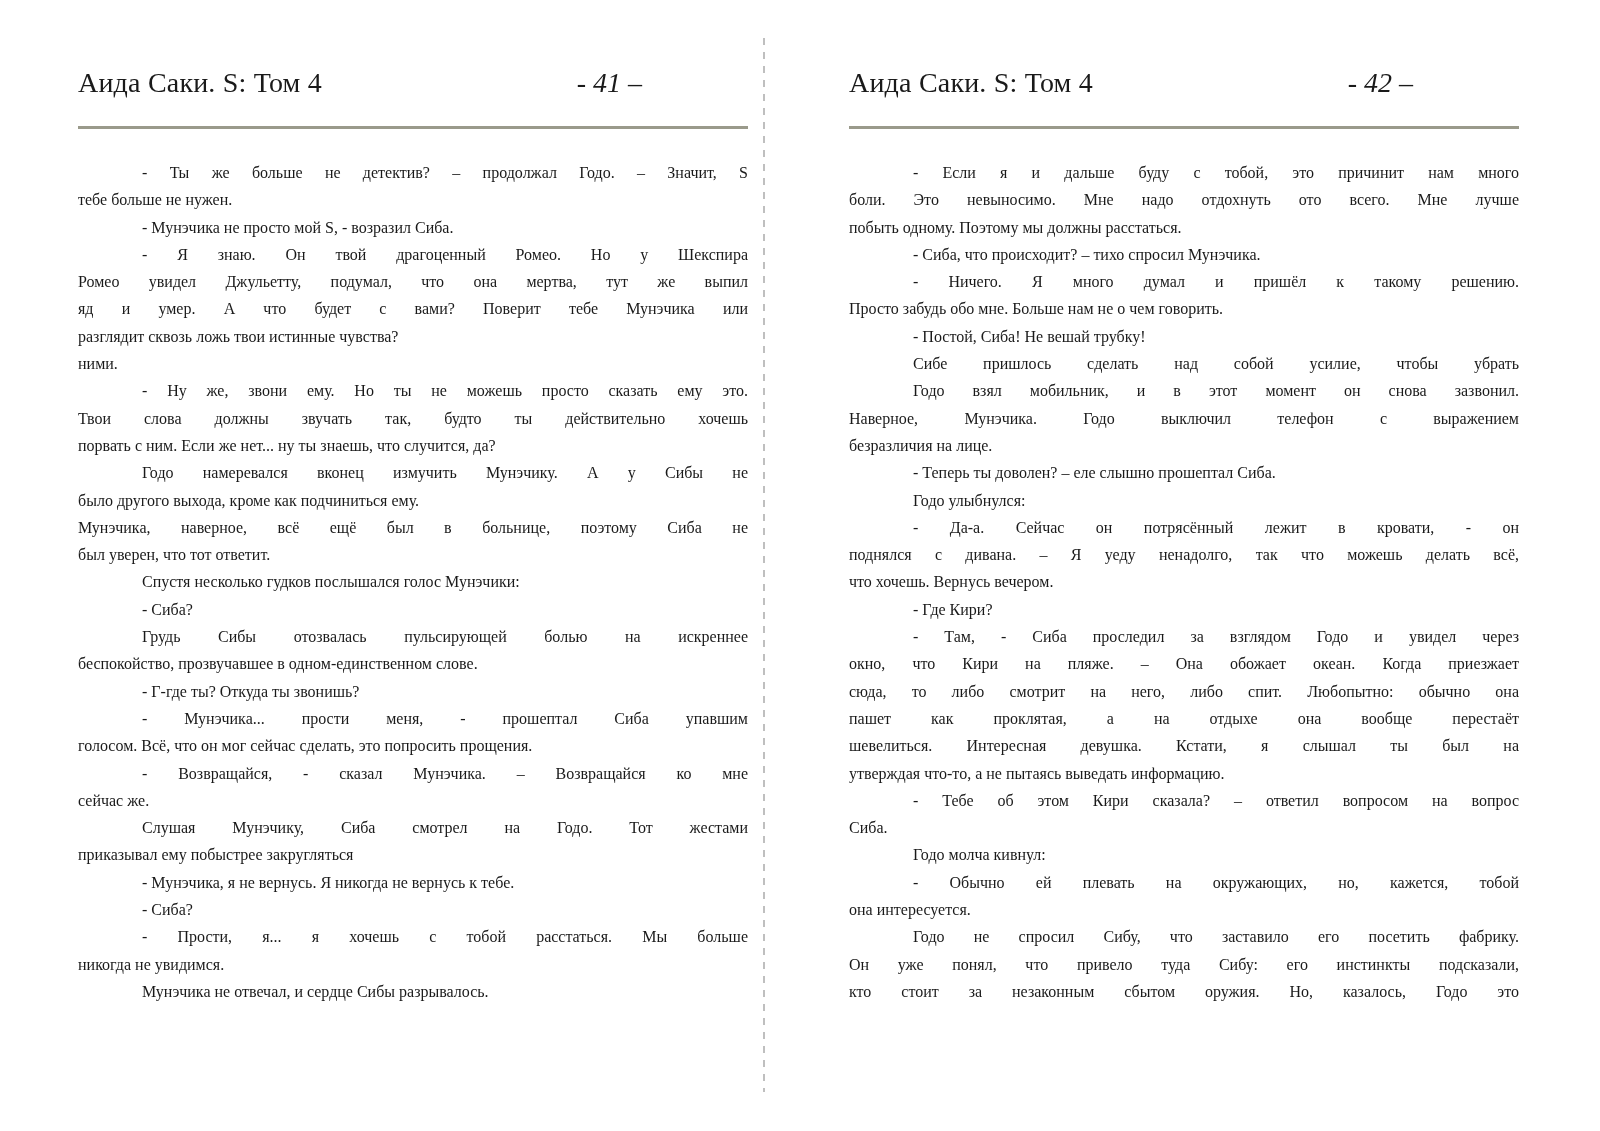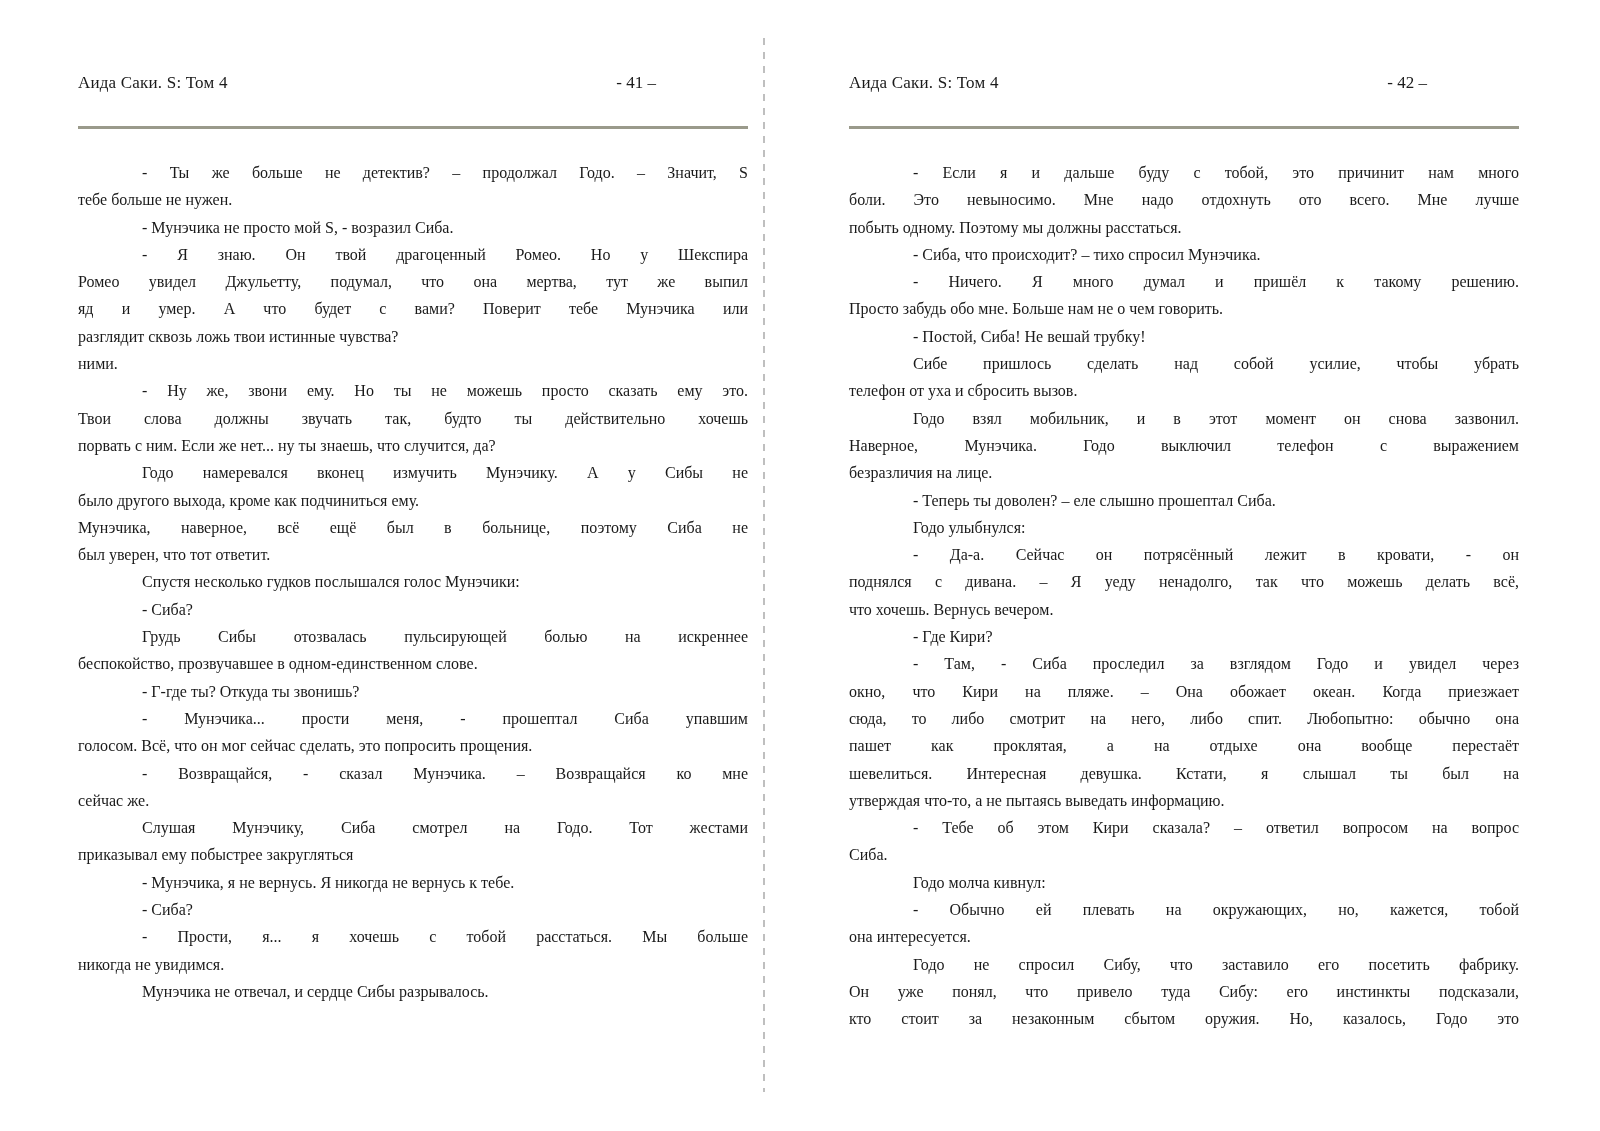--- a/index.html
+++ b/index.html
@@ -11,23 +11,23 @@
     -webkit-font-smoothing:antialiased;
   }
   .spread{position:relative;width:1600px;height:1131px;background:#ffffff;overflow:hidden;}
   .divider{
     position:absolute;left:763px;top:38px;width:2px;height:1054px;
     background:repeating-linear-gradient(to bottom,#bfbfbf 0 7px,transparent 7px 14px);
   }
   .page{position:absolute;top:0;width:670px;padding-top:68px;}
   .page.p0{left:78px;}
   .page.p1{left:849px;}
-  .header{position:relative;height:32px;font-size:17px;line-height:30px;white-space:nowrap;}
+  .header{position:relative;height:32px;font-size:28px;line-height:30px;white-space:nowrap;}
   .title{letter-spacing:.2px;}
-  .pagenum{position:absolute;right:92px;top:0;}
+  .pagenum{position:absolute;right:106px;top:0;font-style:italic;}
   .rule{height:3px;margin-top:26px;background:#9a9a8b;border:none;}
   .bodytext{margin-top:30px;font-size:16px;line-height:27.3px;}
   .line{
     text-align:justify;
     text-align-last:justify;
     overflow:hidden;
     white-space:nowrap;
   }
   .line.first{text-indent:64px;}
   .line.last{text-align-last:left;}
@@ -80,21 +80,20 @@
         <div class="rule"></div>
         <div class="bodytext">
           <div class="line first">- Если я и дальше буду с тобой, это причинит нам много</div>
           <div class="line">боли. Это невыносимо. Мне надо отдохнуть ото всего. Мне лучше</div>
           <div class="line last">побыть одному. Поэтому мы должны расстаться.</div>
           <div class="line first last">- Сиба, что происходит? – тихо спросил Мунэчика.</div>
           <div class="line first">- Ничего. Я много думал и пришёл к такому решению.</div>
           <div class="line last">Просто забудь обо мне. Больше нам не о чем говорить.</div>
           <div class="line first last">- Постой, Сиба! Не вешай трубку!</div>
           <div class="line first">Сибе пришлось сделать над собой усилие, чтобы убрать</div>
-          <div class="line last">телефон от уха и сбросить вызов.</div>
           <div class="line first">Годо взял мобильник, и в этот момент он снова зазвонил.</div>
           <div class="line">Наверное, Мунэчика. Годо выключил телефон с выражением</div>
           <div class="line last">безразличия на лице.</div>
           <div class="line first last">- Теперь ты доволен? – еле слышно прошептал Сиба.</div>
           <div class="line first last">Годо улыбнулся:</div>
           <div class="line first">- Да-а. Сейчас он потрясённый лежит в кровати, - он</div>
           <div class="line">поднялся с дивана. – Я уеду ненадолго, так что можешь делать всё,</div>
           <div class="line last">что хочешь. Вернусь вечером.</div>
           <div class="line first last">- Где Кири?</div>
           <div class="line first">- Там, - Сиба проследил за взглядом Годо и увидел через</div>

